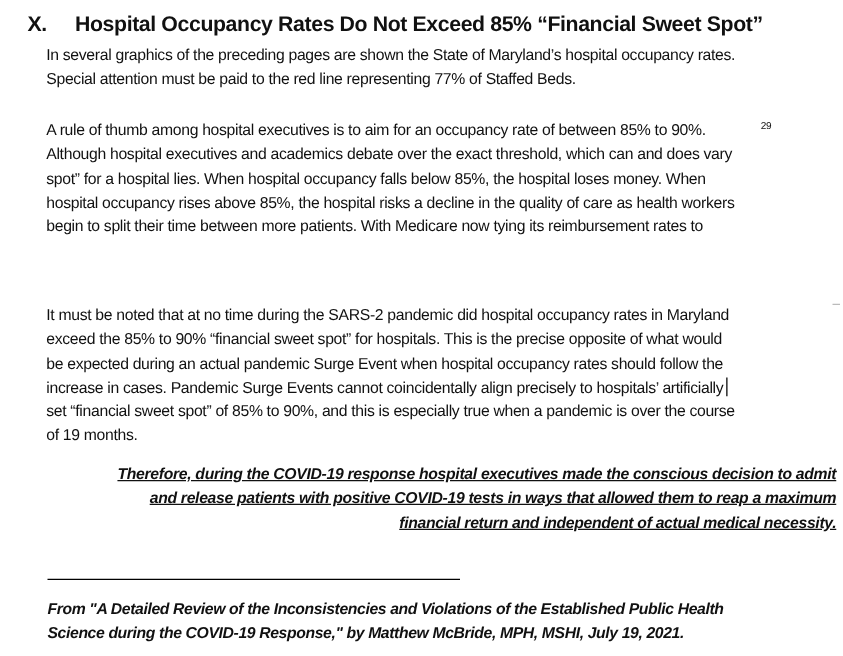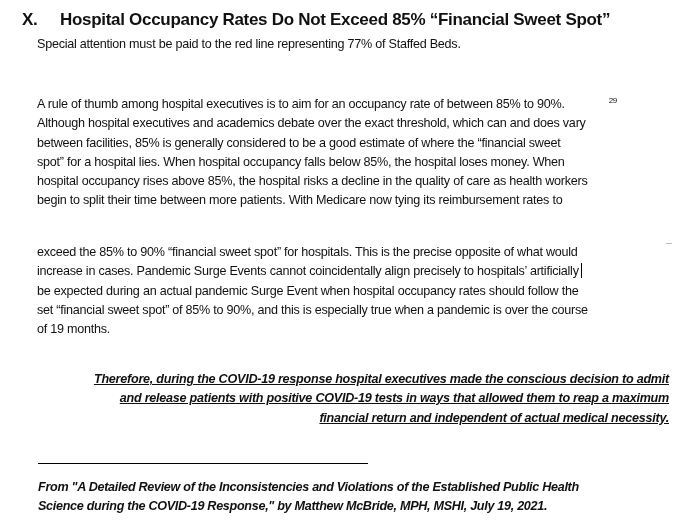--- a/index.html
+++ b/index.html
@@ -25,36 +25,37 @@
 </head>
 <body>
 
 <div class="page">
 
   <div class="heading">
     <span class="num">X.</span><span>Hospital Occupancy Rates Do Not Exceed 85% “Financial Sweet Spot”</span>
   </div>
 
   <div class="para p1">
+    <span class="line">In several graphics of the preceding pages are shown the State of Maryland’s hospital occupancy rates.</span>
     <span class="line">Special attention must be paid to the red line representing 77% of Staffed Beds.</span>
   </div>
 
   <div class="para p2">
     <span class="line"><span>A rule of thumb among hospital executives is to aim for an occupancy rate of between 85% to 90%.</span><sup>29</sup></span>
     <span class="line">Although hospital executives and academics debate over the exact threshold, which can and does vary</span>
-    <span class="line">between facilities, 85% is generally considered to be a good estimate of where the “financial sweet</span>
     <span class="line">spot” for a hospital lies.  When hospital occupancy falls below 85%, the hospital loses money.  When</span>
     <span class="line">hospital occupancy rises above 85%, the hospital risks a decline in the quality of care as health workers</span>
     <span class="line">begin to split their time between more patients.  With Medicare now tying its reimbursement rates to</span>
   </div>
 
   <div class="para p3">
+    <span class="line">It must be noted that at no time during the SARS-2 pandemic did hospital occupancy rates in Maryland</span>
     <span class="line">exceed the 85% to 90% “financial sweet spot” for hospitals.  This is the precise opposite of what would</span>
+    <span class="line">be expected during an actual pandemic Surge Event when hospital occupancy rates should follow the</span>
     <span class="line"><span>increase in cases.  Pandemic Surge Events cannot coincidentally align precisely to hospitals’ artificially</span><span class="cursor"></span></span>
-    <span class="line">be expected during an actual pandemic Surge Event when hospital occupancy rates should follow the</span>
     <span class="line">set “financial sweet spot” of 85% to 90%, and this is especially true when a pandemic is over the course</span>
     <span class="line">of 19 months.</span>
   </div>
 
   <div class="margin-mark"></div>
 
   <div class="para p4">
     <span class="line">Therefore, during the COVID-19 response hospital executives made the conscious decision to admit</span>
     <span class="line">and release patients with positive COVID-19 tests in ways that allowed them to reap a maximum</span>
     <span class="line">financial return and independent of actual medical necessity.</span>

